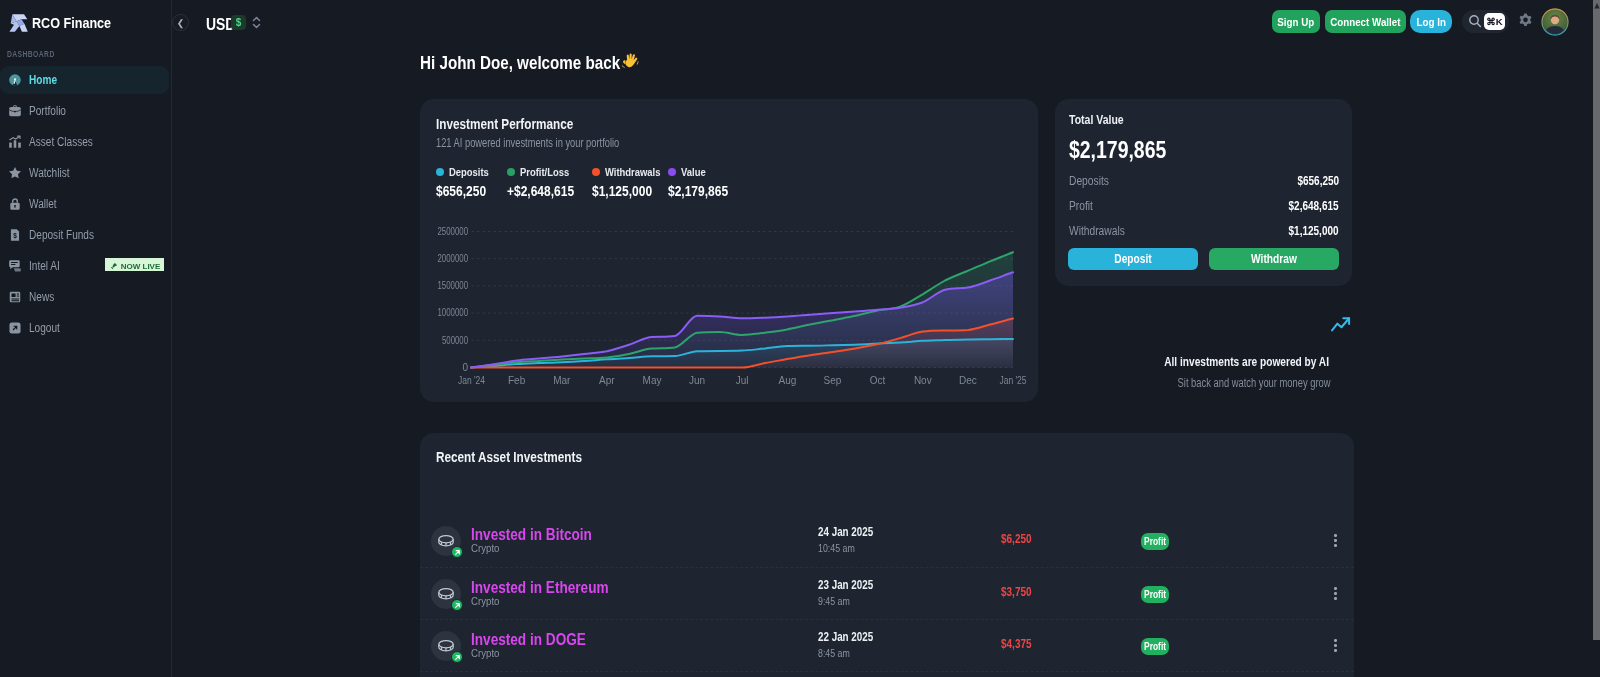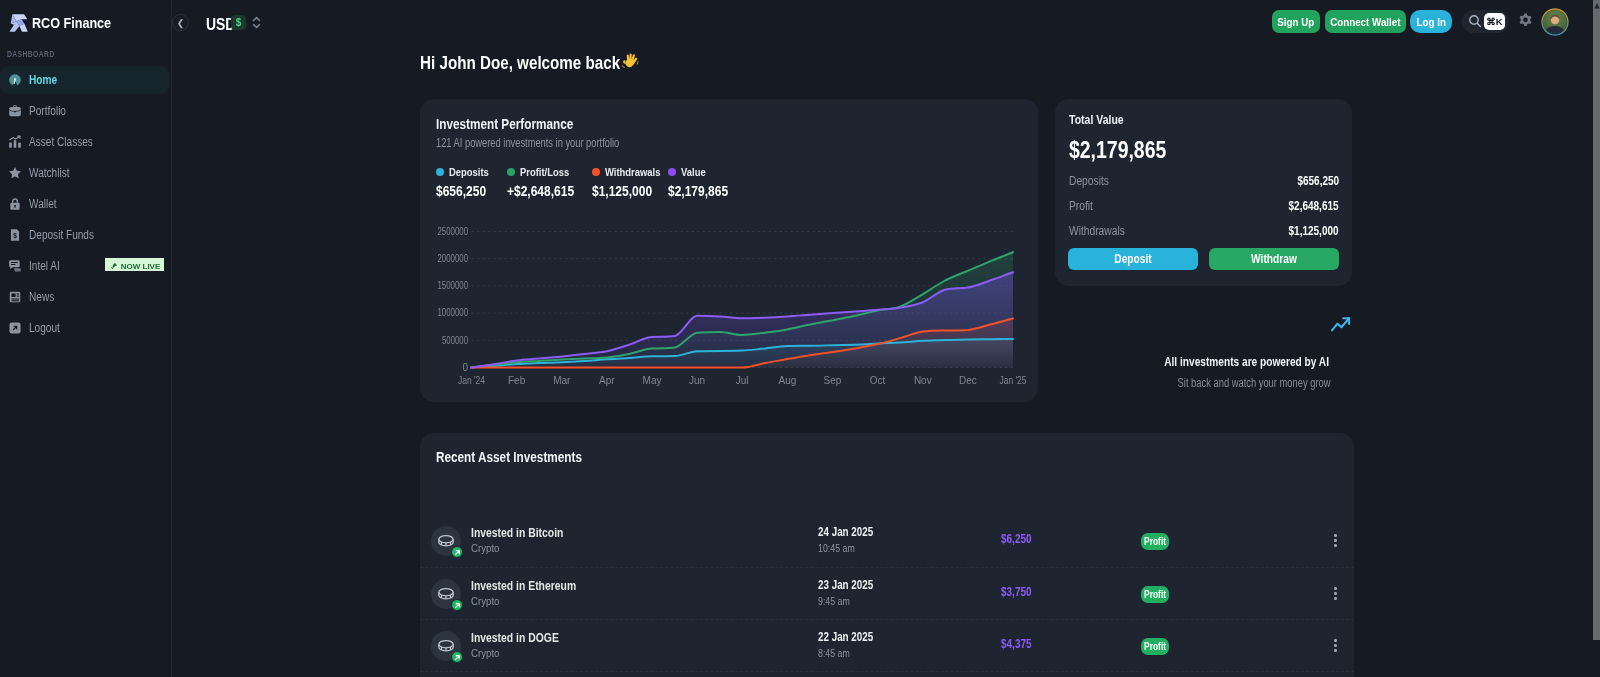--- a/index.html
+++ b/index.html
@@ -62,25 +62,25 @@
 
 
 #tablecard { left:420px; top:433px; width:934px; height:260px; overflow:hidden; }
 #tc-title { position:absolute; left:16px; top:16px; font-size:14px; font-weight:bold; color:#f2f4f7; }
 #thead { position:absolute; left:0; top:44px; width:934px; height:38px; background:#2b313d; display:flex; align-items:center; }
 #thead div { font-size:12px; font-weight:bold; color:#97a0ac; }
 .trow { position:absolute; left:0; width:934px; height:52px; }
 .trow + .trow, .sep { border-top:1px dashed #29303b; }
 .cicon { position:absolute; left:11px; top:11px; width:30px; height:30px; background:#2c3440; border-radius:50%; }
 .cbadge { position:absolute; left:31px; top:31px; width:12px; height:12px; background:#21ba64; border-radius:50%; border:1.5px solid #1e2530; }
-.t1 { position:absolute; left:51px; top:10px; font-size:13px; font-weight:bold; color:#e5e5e5; }
+.t1 { position:absolute; left:51px; top:10px; font-size:17px; font-weight:bold; color:#d946ef; }
 .t2 { position:absolute; left:51px; top:27px; font-size:11.5px; color:#8b94a1; }
 .d1 { position:absolute; left:398px; top:10px; font-size:12px; font-weight:bold; color:#eef1f4; }
 .d2 { position:absolute; left:398px; top:27px; font-size:10.5px; color:#8b94a1; }
-.am { position:absolute; left:581px; top:17px; font-size:12.5px; font-weight:bold; color:#8b5cf6; }
+.am { position:absolute; left:581px; top:17px; font-size:12.5px; font-weight:bold; color:#ef4444; }
 .pill { position:absolute; left:721px; top:18px; width:28px; height:17px; background:#21b060; border-radius:7px; color:#fff; font-size:10px; font-weight:bold; display:flex; align-items:center; justify-content:center; }
 .menu { position:absolute; left:914px; top:19px; }
 .menu i { display:block; width:2.5px; height:2.5px; border-radius:50%; background:#9aa3ae; margin:0 0 2.5px 0; }
 
 
 #sbtrack { position:absolute; right:0; top:0; width:7px; height:677px; background:#151a23; }
 #sbthumb { position:absolute; right:0; top:0; width:7px; height:640px; background:#68696c; }
 </style>
 </head>
 <body>

